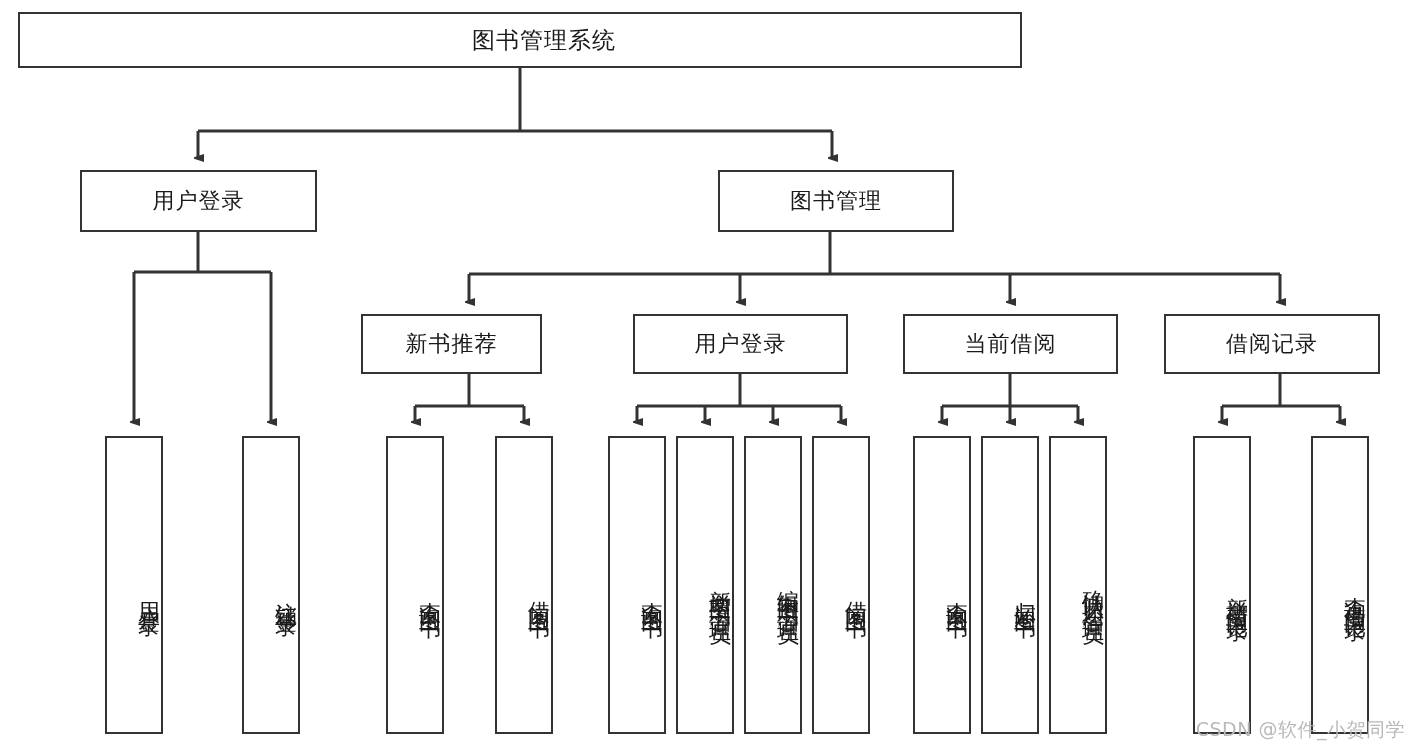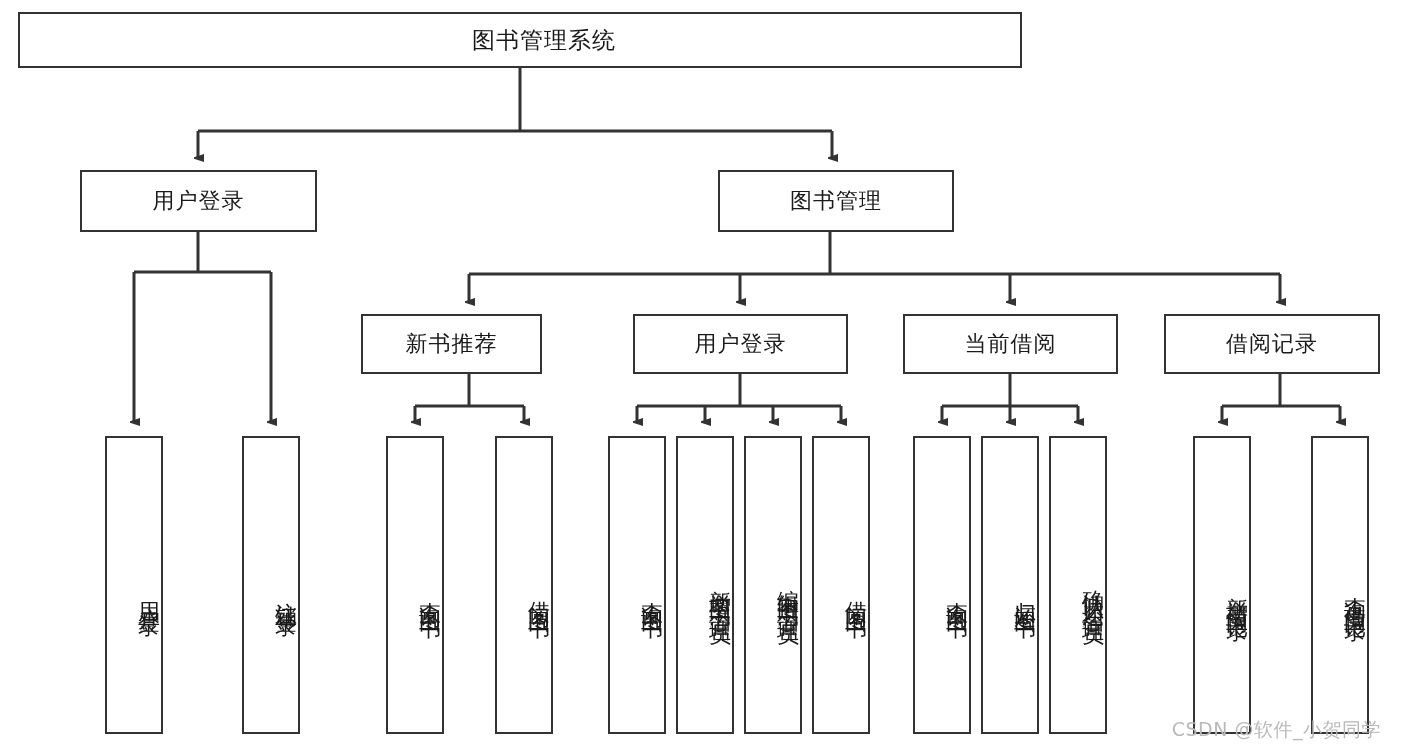--- a/index.html
+++ b/index.html
@@ -47,21 +47,21 @@
     padding-top:18px;
   }
   .node.vert .vtext{
     writing-mode:vertical-rl;
     text-orientation:upright;
     display:block;
     text-align:left;
   }
   .watermark{
     position:absolute;
-    right:24px;
+    right:0;
     bottom:4px;
     font-size:19px;
     color:#b9b9b9;
     letter-spacing:0.5px;
     white-space:nowrap;
     font-family:"DejaVu Sans","Liberation Sans",sans-serif;
   }
 </style>
 </head>
 <body>

